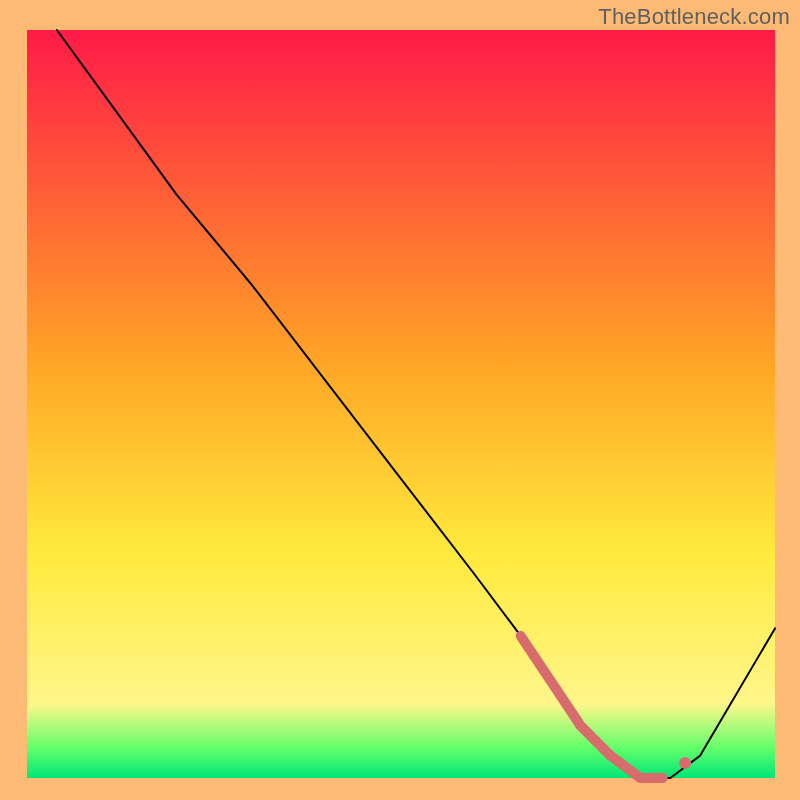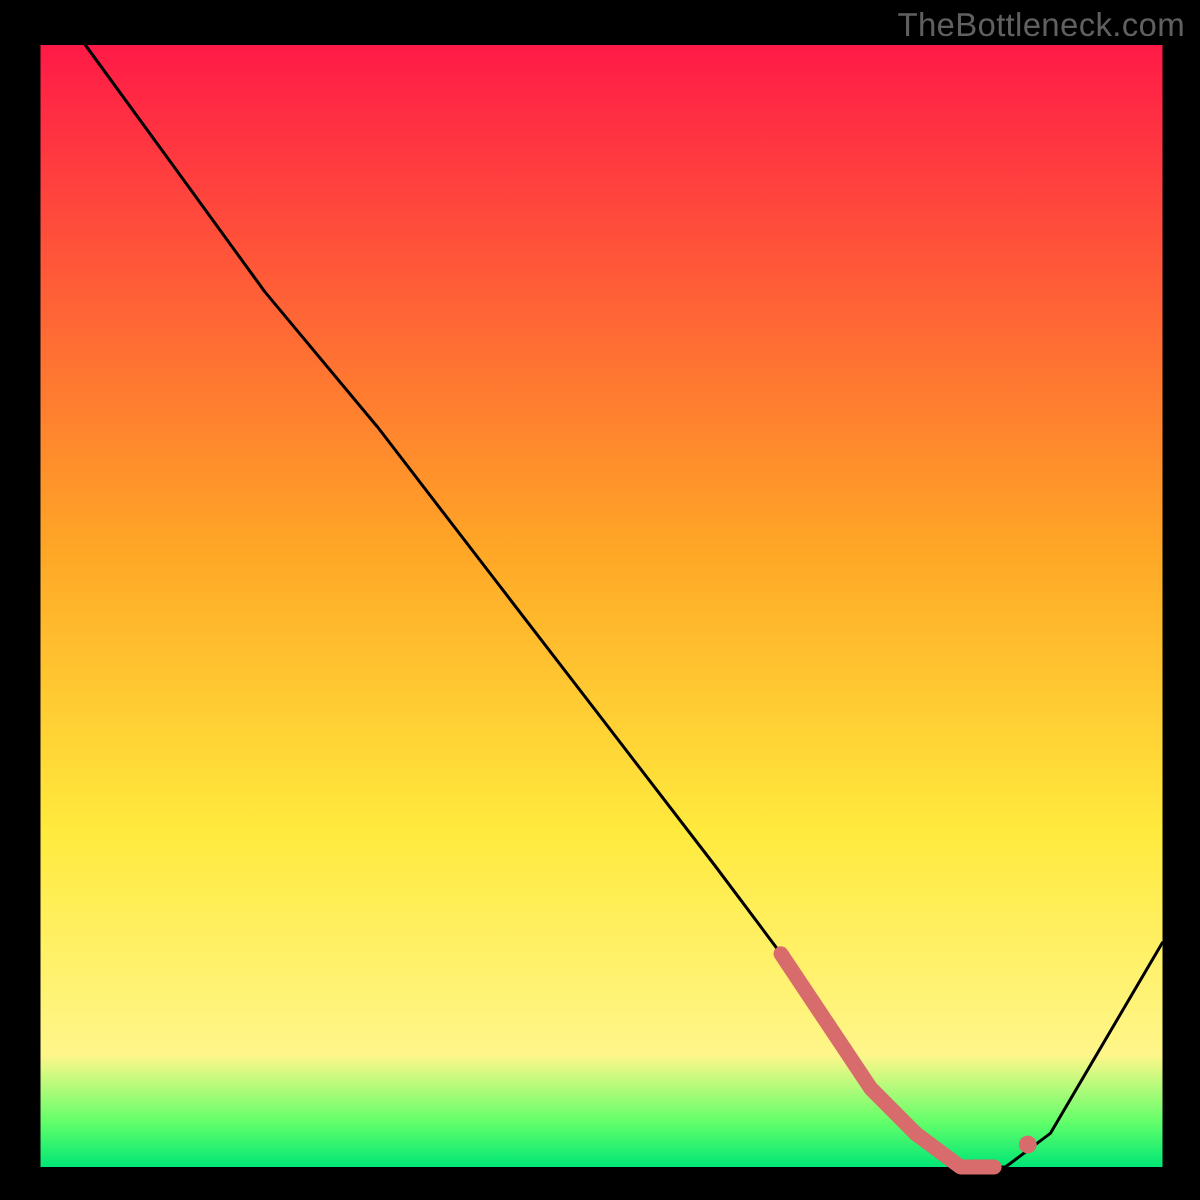--- a/index.html
+++ b/index.html
@@ -7,21 +7,21 @@
     padding: 0;
     width: 800px;
     height: 800px;
     overflow: hidden;
     font-family: Arial, Helvetica, sans-serif;
   }
   .chart-container {
     position: relative;
     width: 800px;
     height: 800px;
-    background: #000000;
+    background: #fdba74;
   }
   .watermark {
     position: absolute;
     top: 4px;
     right: 10px;
     font-size: 22px;
     color: #606060;
     font-weight: 500;
     letter-spacing: 0.2px;
     z-index: 5;

